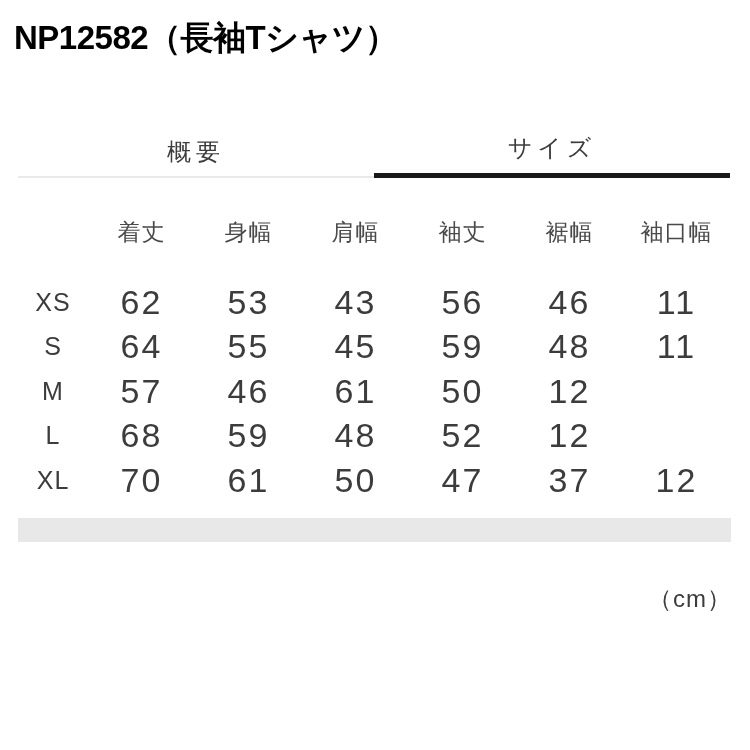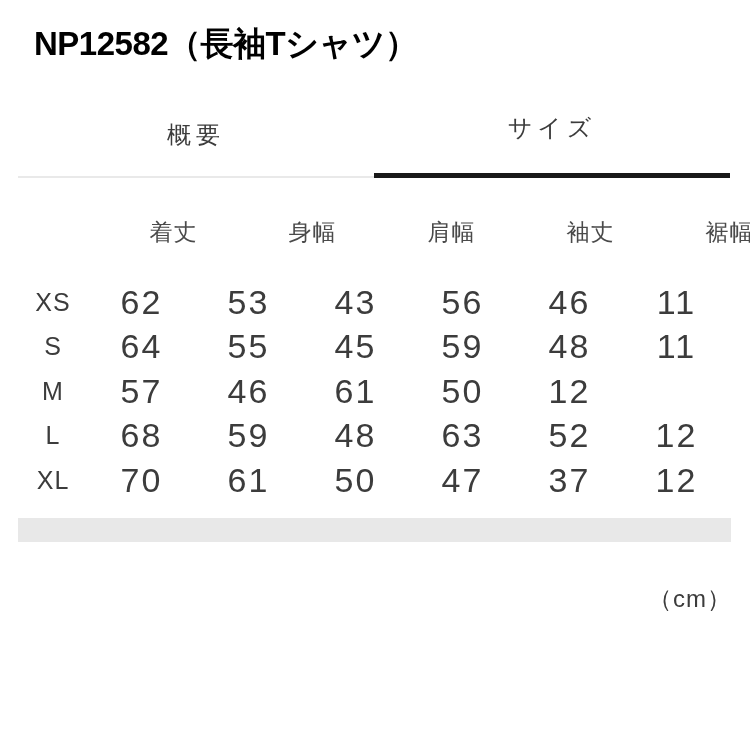--- a/index.html
+++ b/index.html
@@ -10,65 +10,64 @@
     color: #3c3c3c;
   }
   .page {
     position: relative;
     width: 750px; height: 750px;
     background: #ffffff;
     overflow: hidden;
   }
   .product-title {
     position: absolute;
-    left: 14px; top: 22px;
+    left: 14px; top: 16px;
     font-size: 33px;
     font-weight: 700;
     color: #000000;
     letter-spacing: -0.5px;
     white-space: nowrap;
-    margin-left: 20px;
   }
   .tab-bar {
     position: absolute;
     left: 18px; top: 101px;
     width: 712px; height: 77px;
     display: flex;
+    align-items: flex-end;
   }
   .tab {
     flex: 1 1 50%;
     display: flex;
     align-items: center;
     justify-content: center;
     font-size: 24px;
     letter-spacing: 5px;
     color: #3c3c3c;
     border-bottom: 2px solid #e9e9e9;
     cursor: pointer;
     padding-bottom: 8px;
   }
   .tab.active {
     border-bottom: 5px solid #191919;
-    padding-bottom: 18px;
+    padding-bottom: 9px;
   }
   .size-table {
     position: absolute;
     left: 18px; top: 210px;
     width: 712px;
   }
   .trow {
     display: grid;
     grid-template-columns: 70px repeat(6, 107px);
     height: 44.5px;
     align-items: center;
   }
   .trow.thead {
     height: 45px;
     margin-bottom: 25px;
-    gap: 32px;
   }
   .cell {
     text-align: center;
     font-size: 34px;
     letter-spacing: 2px;
     color: #3c3c3c;
     white-space: nowrap;
   }
   .thead .cell {
     font-size: 23px;
@@ -142,21 +141,20 @@
       <div class="cell">61</div>
       <div class="cell">50</div>
       <div class="cell">12</div>
     </div>
 
     <div class="trow">
       <div class="cell size-cell">L</div>
       <div class="cell">68</div>
       <div class="cell">59</div>
       <div class="cell">48</div>
-      <div class="cell">63</div>
       <div class="cell">52</div>
       <div class="cell">12</div>
     </div>
 
     <div class="trow">
       <div class="cell size-cell">XL</div>
       <div class="cell">70</div>
       <div class="cell">61</div>
       <div class="cell">50</div>
       <div class="cell">47</div>

